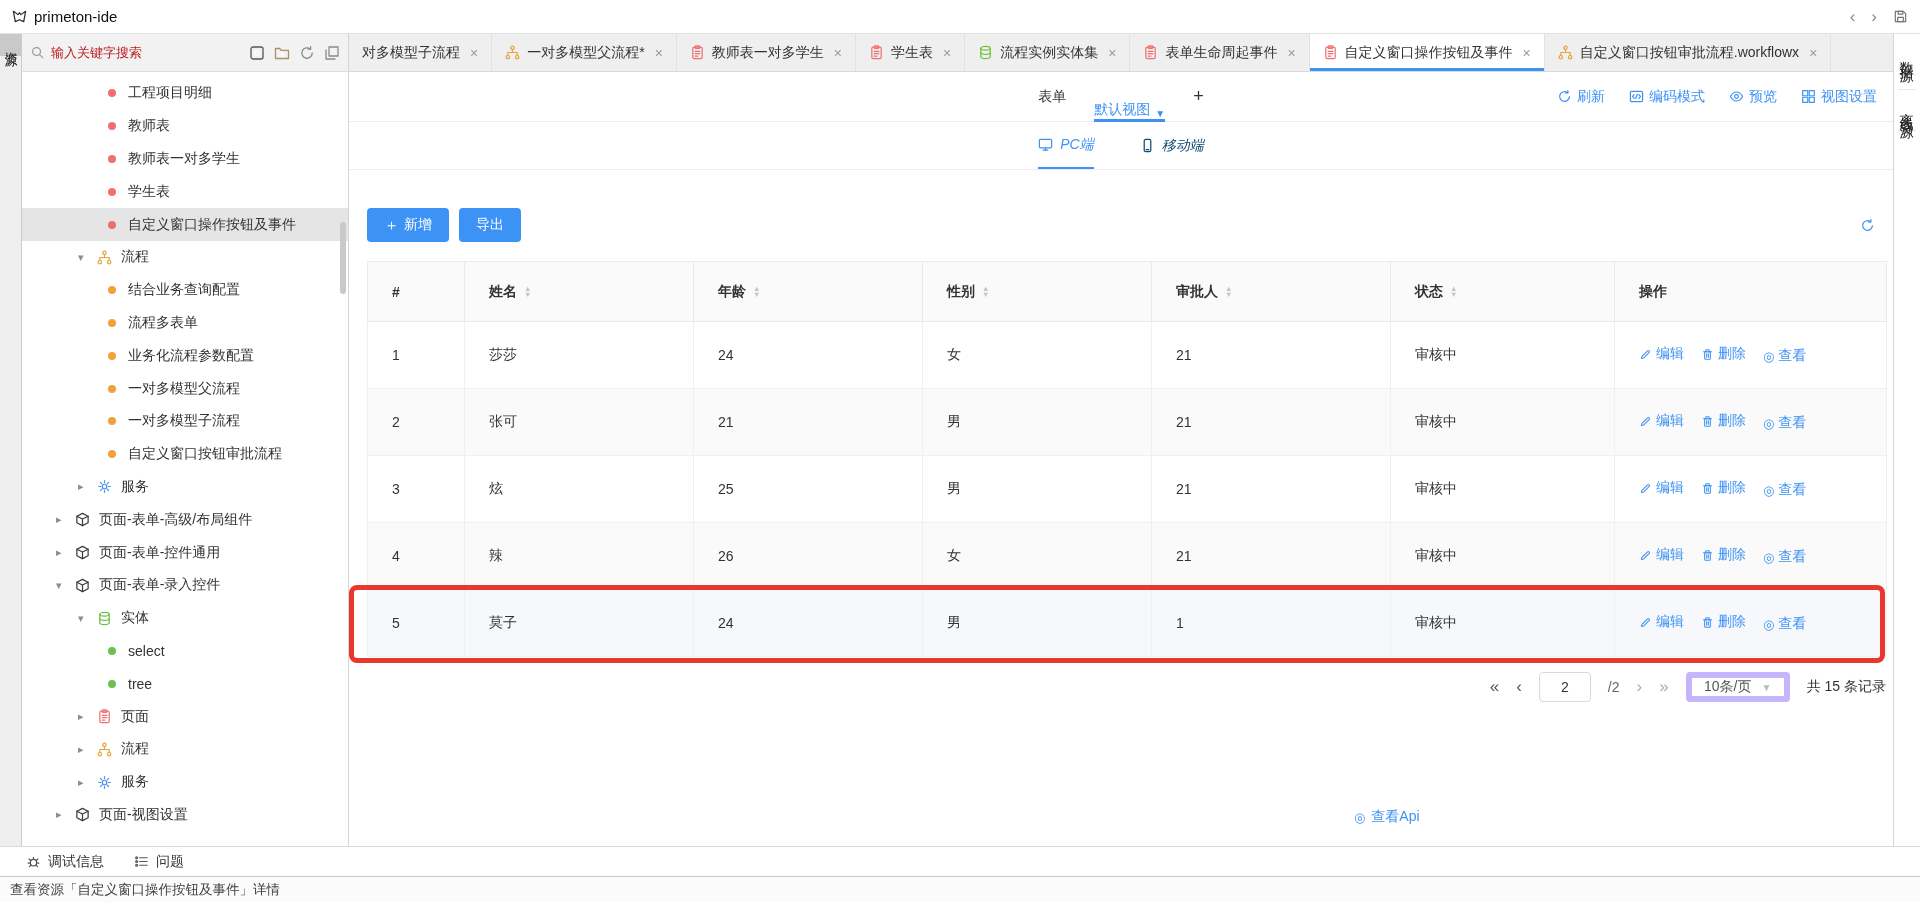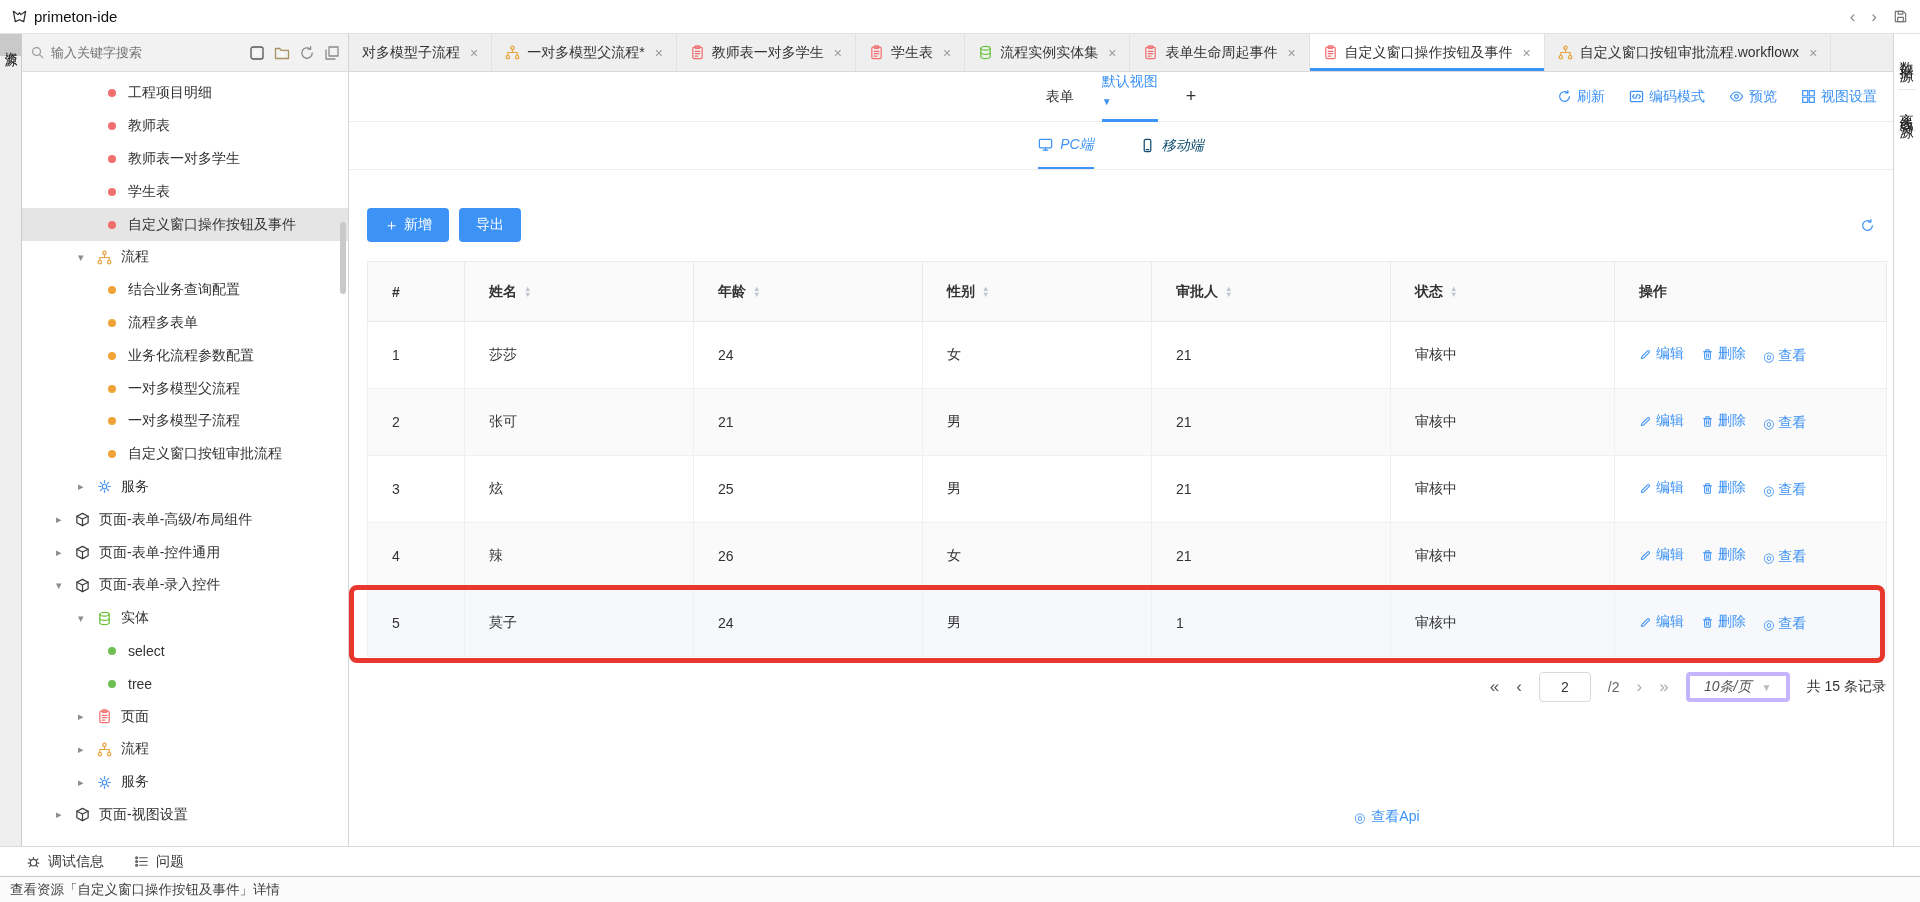--- a/index.html
+++ b/index.html
@@ -18,21 +18,21 @@
 
   
   .mid { height:812px; display:flex; }
 
   .leftrail { width:22px; background:#efefef; border-right:1px solid #ccc; }
   .railtab { background:#c9c9c9; padding:7px 0 9px; }
   .vtext { writing-mode:vertical-rl; text-orientation:upright; font-size:13px; color:#222; display:block; margin:0 auto; letter-spacing:3px; }
 
   .sidebar { width:327px; border-right:1px solid #d5d5d5; display:flex; flex-direction:column; background:#fff; }
   .searchrow { height:38px; flex:none; background:#f2f2f2; border-bottom:1px solid #ddd; display:flex; align-items:center; padding:0 8px; gap:7px; }
-  .searchbox { display:flex; align-items:center; gap:6px; flex:1; color:#737373; font-size:13px; }
+  .searchbox { display:flex; align-items:center; gap:6px; flex:1; color:#b91c1c; font-size:13px; }
   .searchbox svg { color:#999; }
   .srl-icons { display:flex; align-items:center; gap:9px; }
   .srl-icons svg { width:16px; height:16px; }
   .ic-dark { color:#555; } .ic-tan { color:#a89264; } .ic-gray { color:#8b8b8b; }
 
   .tree { flex:1; position:relative; padding-top:5px; overflow:hidden; }
   .trow { height:32.8px; display:flex; align-items:center; font-size:14px; color:#333; cursor:default; }
   .lv0 { padding-left:34px; } .lv1 { padding-left:56px; } .lv2 { padding-left:86px; }
   .trow.sel { background:#e5e5e5; }
   .arr { width:15px; margin-right:4px; color:#8c8c8c; font-size:11px; flex:none; }
@@ -45,21 +45,21 @@
   .scrollthumb { position:absolute; right:2px; top:150px; width:6px; height:72px; background:#c9c9c9; border-radius:3px; }
 
   .center { flex:1; min-width:0; display:flex; flex-direction:column; background:#fff; position:relative; }
 
   .tabstrip { height:38px; flex:none; background:#efefef; border-bottom:1px solid #d9d9d9; display:flex; align-items:stretch; overflow:hidden; }
   .tab { display:flex; align-items:center; gap:7px; padding:0 13px; font-size:14px; color:#333; border-right:1px solid #e2e2e2; white-space:nowrap; }
   .tab .close { color:#9a9a9a; font-size:14px; margin-left:3px; }
   .tab.active { background:#fff; box-shadow:inset 0 -3px 0 #3d92f5; }
 
   .toolbar { height:50px; flex:none; border-bottom:1px solid #ececec; display:flex; align-items:center; justify-content:center; gap:28px; position:relative; font-size:14px; }
-  .viewtab { height:100%; display:flex; align-items:flex-start; gap:5px; color:#3d92f5; border-bottom:3px solid #3d92f5; margin-bottom:-2px;flex-direction:column; }
+  .viewtab { height:100%; display:flex; align-items:flex-end; gap:5px; color:#3d92f5; border-bottom:3px solid #3d92f5; margin-bottom:-2px; }
   .caret { font-size:10px; }
   .addview { font-size:18px; color:#333; }
   .toolbar-right { position:absolute; right:16px; top:0; height:100%; display:flex; align-items:center; gap:24px; color:#3d92f5; }
   .tbtn { display:flex; align-items:center; gap:5px; }
 
   .devicetabs { height:48px; flex:none; border-bottom:1px solid #ececec; display:flex; justify-content:center; gap:46px; font-size:14px;font-style:italic; }
   .dtab { display:flex; align-items:center; gap:7px; height:100%; color:#0c4a6e; }
   .dtab.on { color:#3d92f5; border-bottom:2px solid #3d92f5; }
 
   .content { flex:1; position:relative; padding:0 7px 0 18px; }
@@ -79,21 +79,21 @@
   .act { color:#3d92f5; display:inline-flex; align-items:center; gap:4px; margin-right:17px; }
   .act svg { width:13px; height:13px; }
   .eyeg { font-size:13px; line-height:1; }
 
   .redbox { position:absolute; left:0; top:415px; width:calc(100% - 8px); height:78px; border:5px solid #e8382d; border-radius:8px; pointer-events:none; }
 
   .pagerow { margin-top:15px; width:1519px; display:flex; align-items:center; justify-content:flex-end; gap:17px; font-size:14px; color:#555; }
   .pg { font-size:17px; color:#555; } .pg.dis { color:#ababab; }
   .pageinput { width:52px; height:30px; border:1px solid #d9d9d9; border-radius:4px; display:flex; align-items:center; justify-content:center; background:#fff; color:#333; }
   .ptotal { color:#666; }
-  .sizesel { min-width:104px; height:30px; border:4px solid #c4b5fd; border-radius:4px; display:flex; align-items:center; justify-content:center; gap:10px; padding:0 10px; color:#555; background:#fff;font-style:italic; }
+  .sizesel { min-width:104px; height:30px; border:6px solid #c4b5fd; border-radius:4px; display:flex; align-items:center; justify-content:center; gap:10px; padding:0 10px; color:#555; background:#fff; }
   .sizesel .caret { color:#bbb; }
   .total { color:#333; }
 
   .api-link { position:absolute; left:1005px; top:638px; display:flex; align-items:center; gap:6px; color:#3d92f5; font-size:14px; }
 
   .rightrail { width:27px; border-left:1px solid #d5d5d5; background:#fff; display:flex; flex-direction:column; align-items:center; padding-top:10px; }
   .rr-item { padding:6px 0 12px; border-bottom:1px solid #e6e6e6; }
   .rr-item + .rr-item { margin-top:14px; border-top:1px solid #e6e6e6; padding-top:12px; }
   .rr-item .vtext { font-size:14px; letter-spacing:4px; }
 

